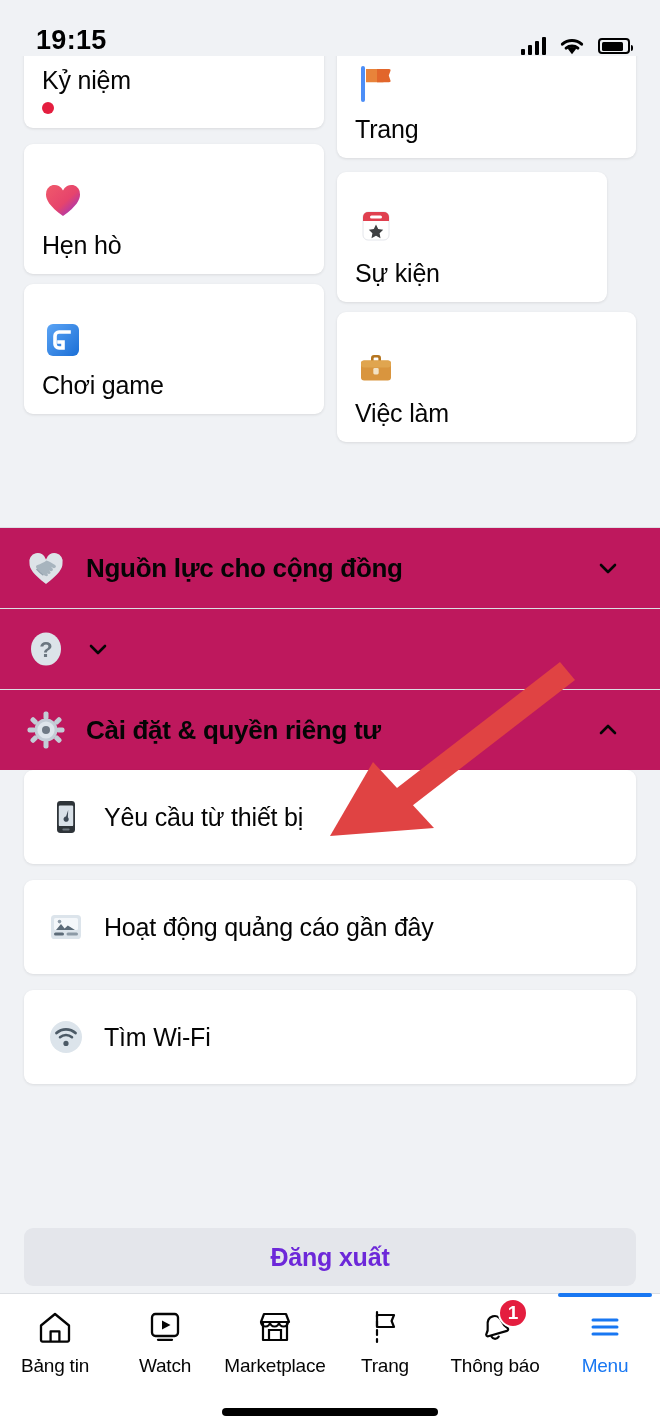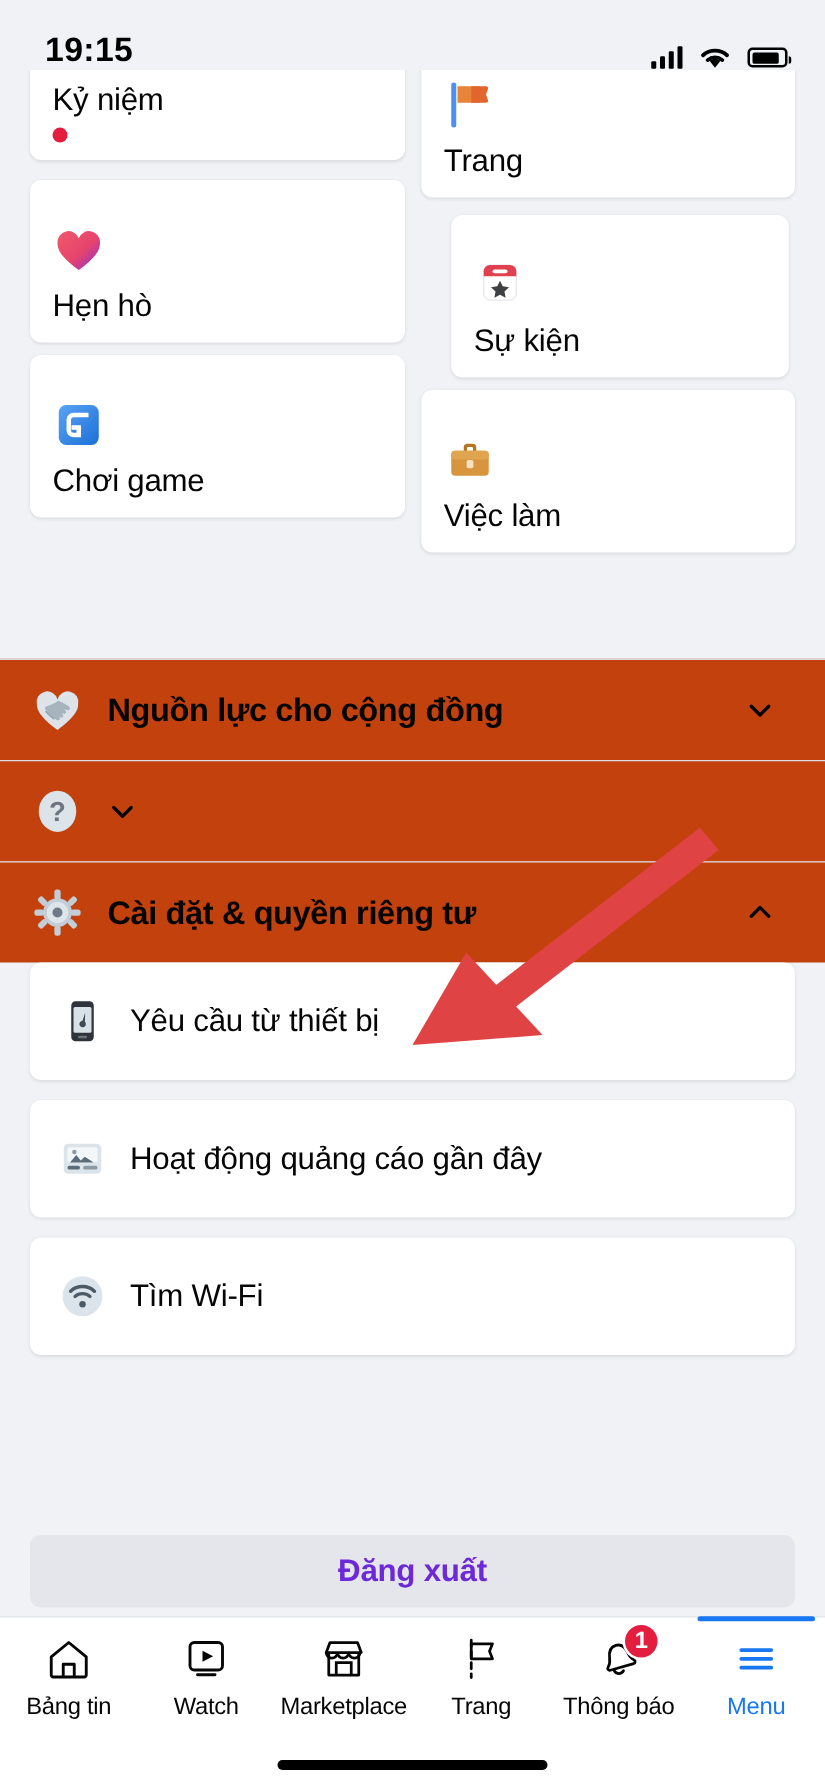--- a/index.html
+++ b/index.html
@@ -46,39 +46,39 @@
   }
   .card .ico { width:42px; height:42px; margin-bottom:10px; position:relative; }
   .card .ttl { font-size:25px; color:#050505; letter-spacing:-.2px; }
   .card .sub { font-size:21px; color:#65676B; display:flex; align-items:center; gap:9px; margin-top:7px; }
   .dot { width:12px; height:12px; border-radius:50%; background:#E41E3F; flex:0 0 auto; }
 
   
   .c-memories { left:24px;  top:-50px; width:300px; height:122px; }
   .c-pages    { left:337px; top:-42px; width:299px; height:144px; }
   .c-dating   { left:24px;  top:88px;  width:300px; height:130px; }
-  .c-events   { left:337px; top:116px; width:270px; height:130px;margin-left:24px; }
+  .c-events   { left:337px; top:116px; width:270px; height:130px; }
   .c-gaming   { left:24px;  top:228px; width:300px; height:130px; }
   .c-jobs     { left:337px; top:256px; width:299px; height:130px; }
 
   
   .seemore {
     position:absolute; left:24px; top:392px; width:612px; height:58px;
     background:#E4E6EB; border-radius:9px; border:none;
     font-family:"Liberation Sans", sans-serif;
     font-size:25px; font-weight:700; color:#050505; letter-spacing:-.2px;
     display:flex; align-items:center; justify-content:center; cursor:pointer;
   }
 
   
   .sections { position:absolute; left:0; top:471px; width:660px; }
   .sec-row {
     position:relative; width:660px; height:81px;
     display:flex; align-items:center; padding:0 40px 0 24px;
-    border-top:1px solid #DCDFE3; background:#c2410c; cursor:pointer;
+    border-top:1px solid #DCDFE3; background:#be185d; cursor:pointer;
   }
   .sec-row .sic { width:44px; height:44px; flex:0 0 auto; margin-right:18px; }
   .sec-row .slabel { flex:1 1 auto; font-size:26px; font-weight:700; color:#050505; letter-spacing:-.3px; }
   .chev { width:24px; height:24px; flex:0 0 auto; }
 
   
   .subitems { position:absolute; left:0; top:714px; width:660px; }
   .sub-card {
     position:relative; margin:0 24px 16px 24px; height:94px;
     background:#fff; border-radius:9px; box-shadow:0 1px 3px rgba(0,0,0,.09);

